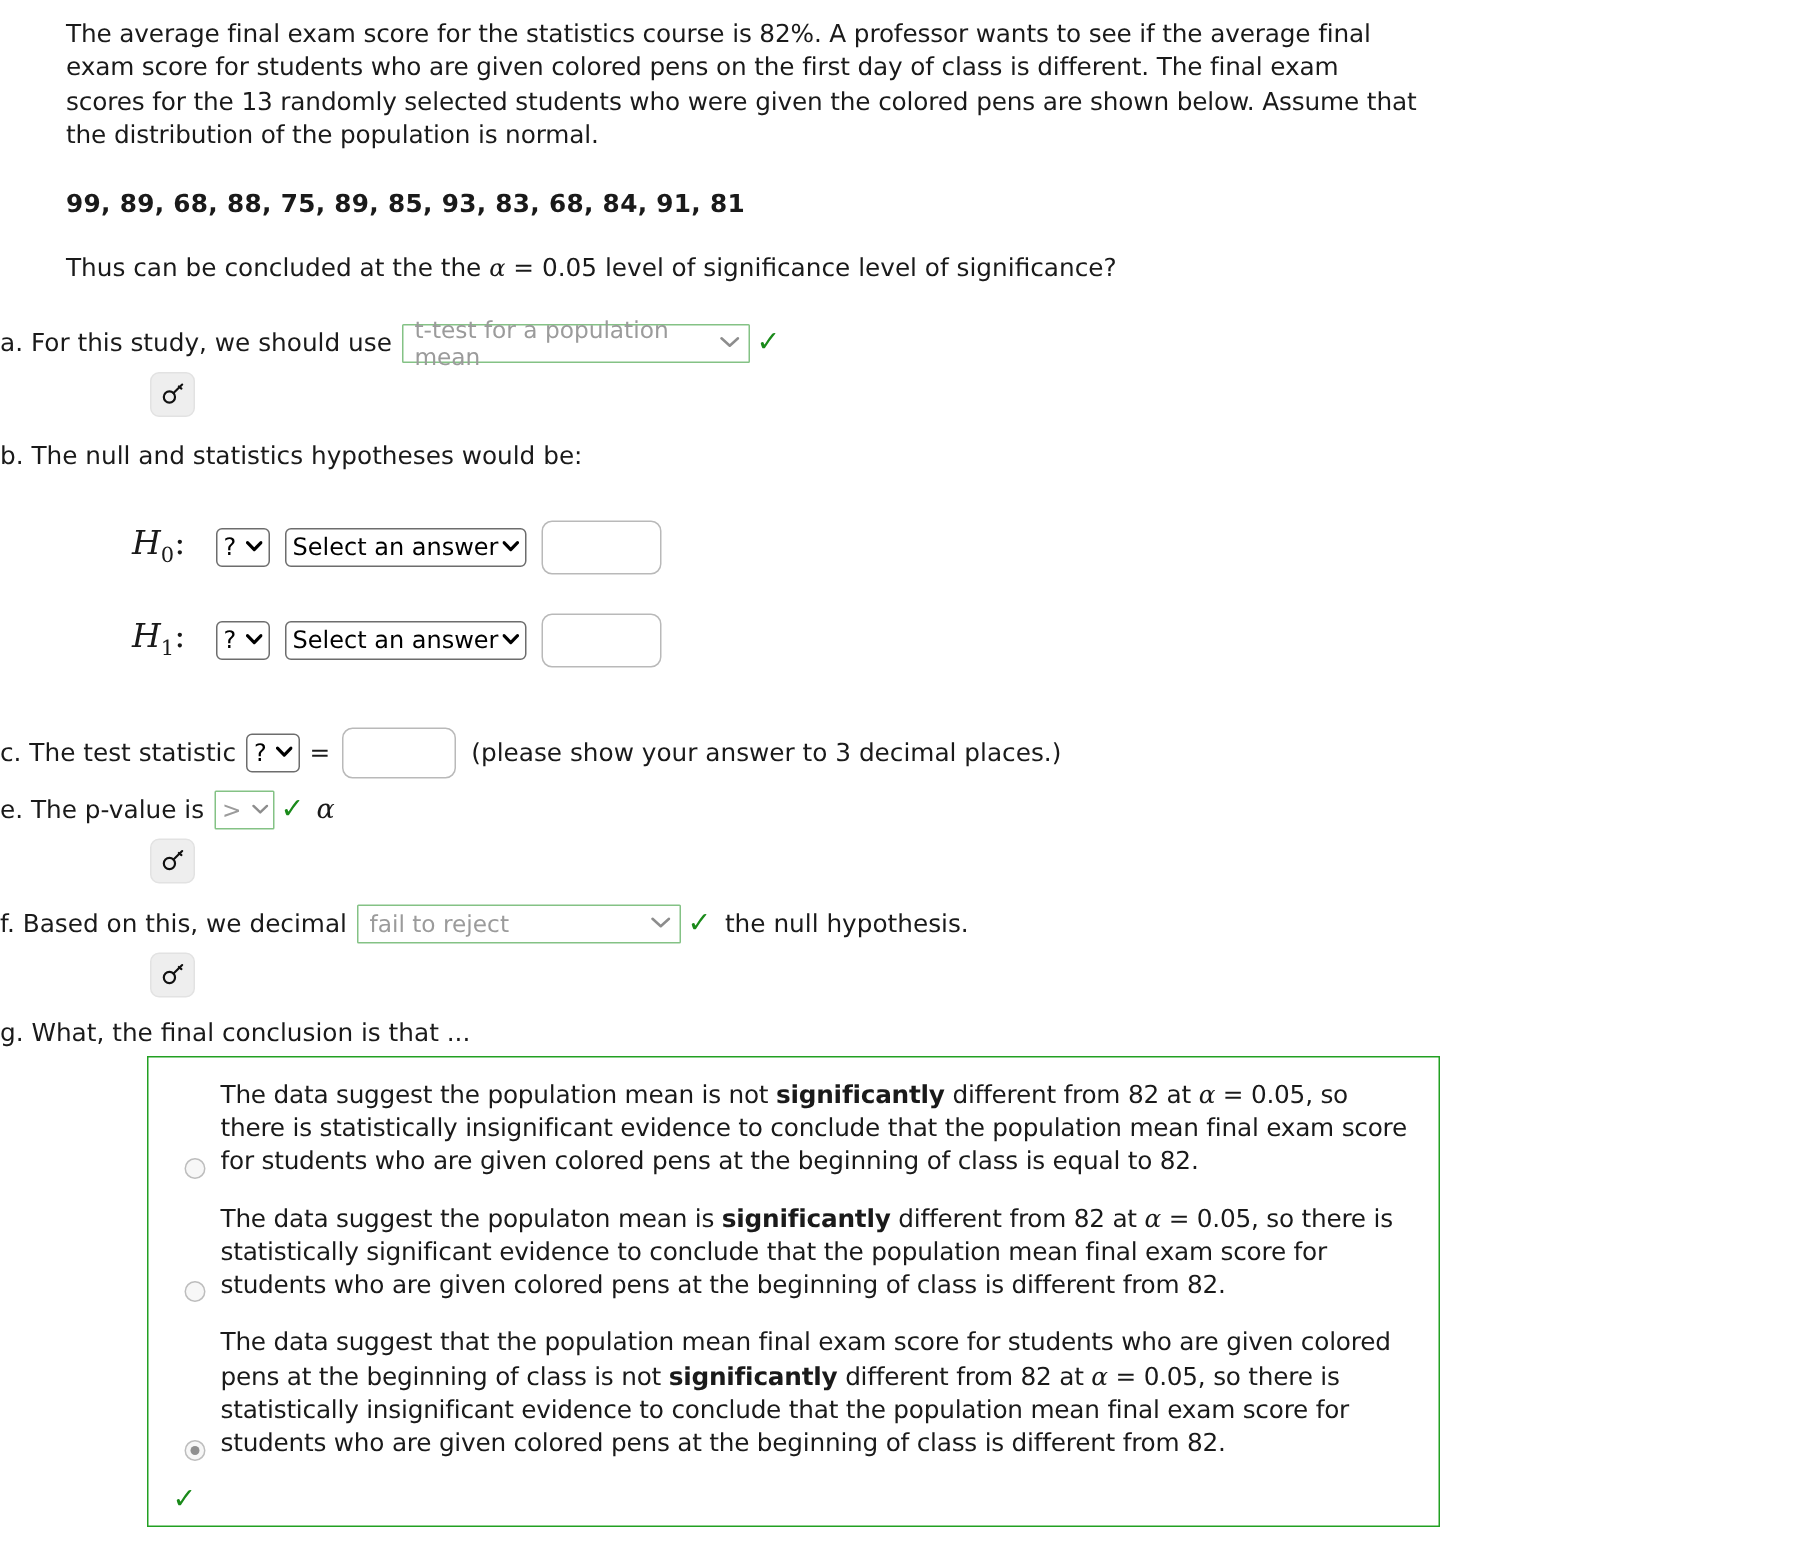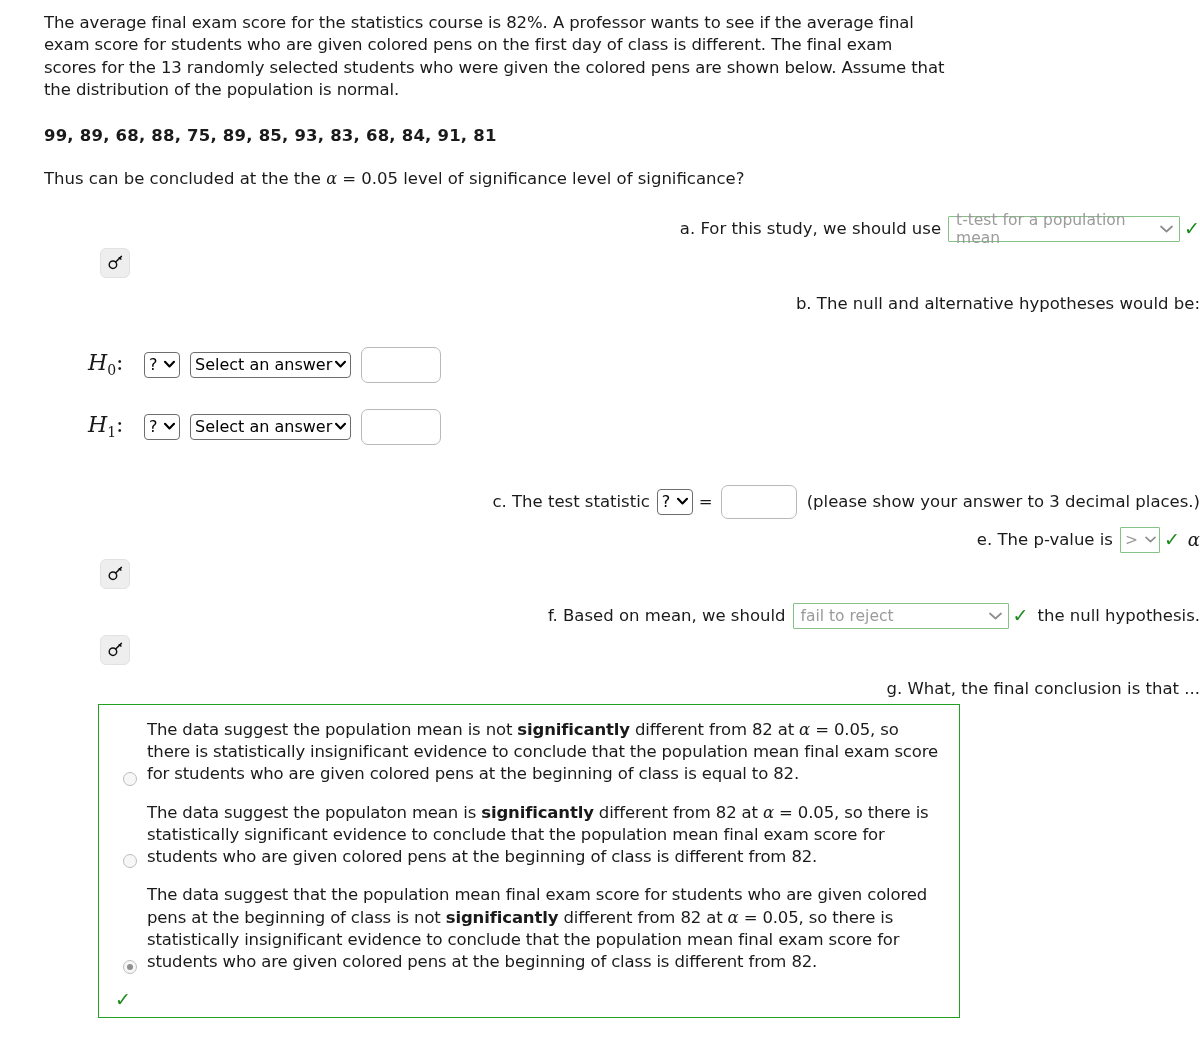--- a/index.html
+++ b/index.html
@@ -43,21 +43,20 @@
     font-size: 16.5px;
   }
   .alpha { font-family: "DejaVu Serif", "Liberation Serif", serif; font-style: italic; font-size: 16px;}
 
   
   .item {
     font-size: 16.5px;
     display: flex;
     align-items: center;
     flex-wrap: wrap;
-    justify-content: flex-end;
   }
   .item-label { white-space: pre; }
 
   
   .key-btn {
     width: 30px;
     height: 30px;
     background: #eeeeee;
     border: 1px solid #e2e2e2;
     border-radius: 6px;
@@ -233,21 +232,21 @@
   <div class="key-btn" style="margin-left:100px;">
     <svg width="17" height="17" viewBox="0 0 20 20">
       <circle cx="7" cy="12.6" r="4.4" fill="none" stroke="#111" stroke-width="1.7"></circle>
       <line x1="10.2" y1="9.4" x2="17" y2="2.8" stroke="#111" stroke-width="1.7" stroke-linecap="round"></line>
       <line x1="14.4" y1="4.3" x2="16.4" y2="6.0" stroke="#111" stroke-width="1.7" stroke-linecap="round"></line>
     </svg>
   </div>
 
   
   <div class="item" style="margin-top:16px;">
-    <span class="item-label">b. The null and alternative hypotheses would be:</span>
+    <span class="item-label">b. The null and statistics hypotheses would be:</span>
   </div>
 
   <div class="hyp-row" style="margin-top:34px;">
     <span class="hyp-name">
       <span>H</span><sub>0</sub><span class="colon">:</span>
     </span>
     <span class="dsel qmark">
       <span>?</span>
       <span class="chev">
         <svg width="11" height="8" viewBox="0 0 11 8">
@@ -330,21 +329,21 @@
   <div class="key-btn" style="margin-left:100px;">
     <svg width="17" height="17" viewBox="0 0 20 20">
       <circle cx="7" cy="12.6" r="4.4" fill="none" stroke="#111" stroke-width="1.7"></circle>
       <line x1="10.2" y1="9.4" x2="17" y2="2.8" stroke="#111" stroke-width="1.7" stroke-linecap="round"></line>
       <line x1="14.4" y1="4.3" x2="16.4" y2="6.0" stroke="#111" stroke-width="1.7" stroke-linecap="round"></line>
     </svg>
   </div>
 
   
   <div class="item" style="margin-top:14px;">
-    <span class="item-label">f. Based on mean, we should</span>
+    <span class="item-label">f. Based on this, we decimal</span>
     <span style="width:7px"></span>
     <span class="gsel narrow">
       <span>fail to reject</span>
       <span class="chev">
         <svg width="13" height="8" viewBox="0 0 13 8">
             <path d="M1 1.5 L6.5 6.5 L12 1.5" fill="none" stroke="#8d8d8d" stroke-width="1.7" stroke-linecap="round" stroke-linejoin="round"></path>
           </svg>
       </span>
     </span>
     <span class="check">✓</span>

